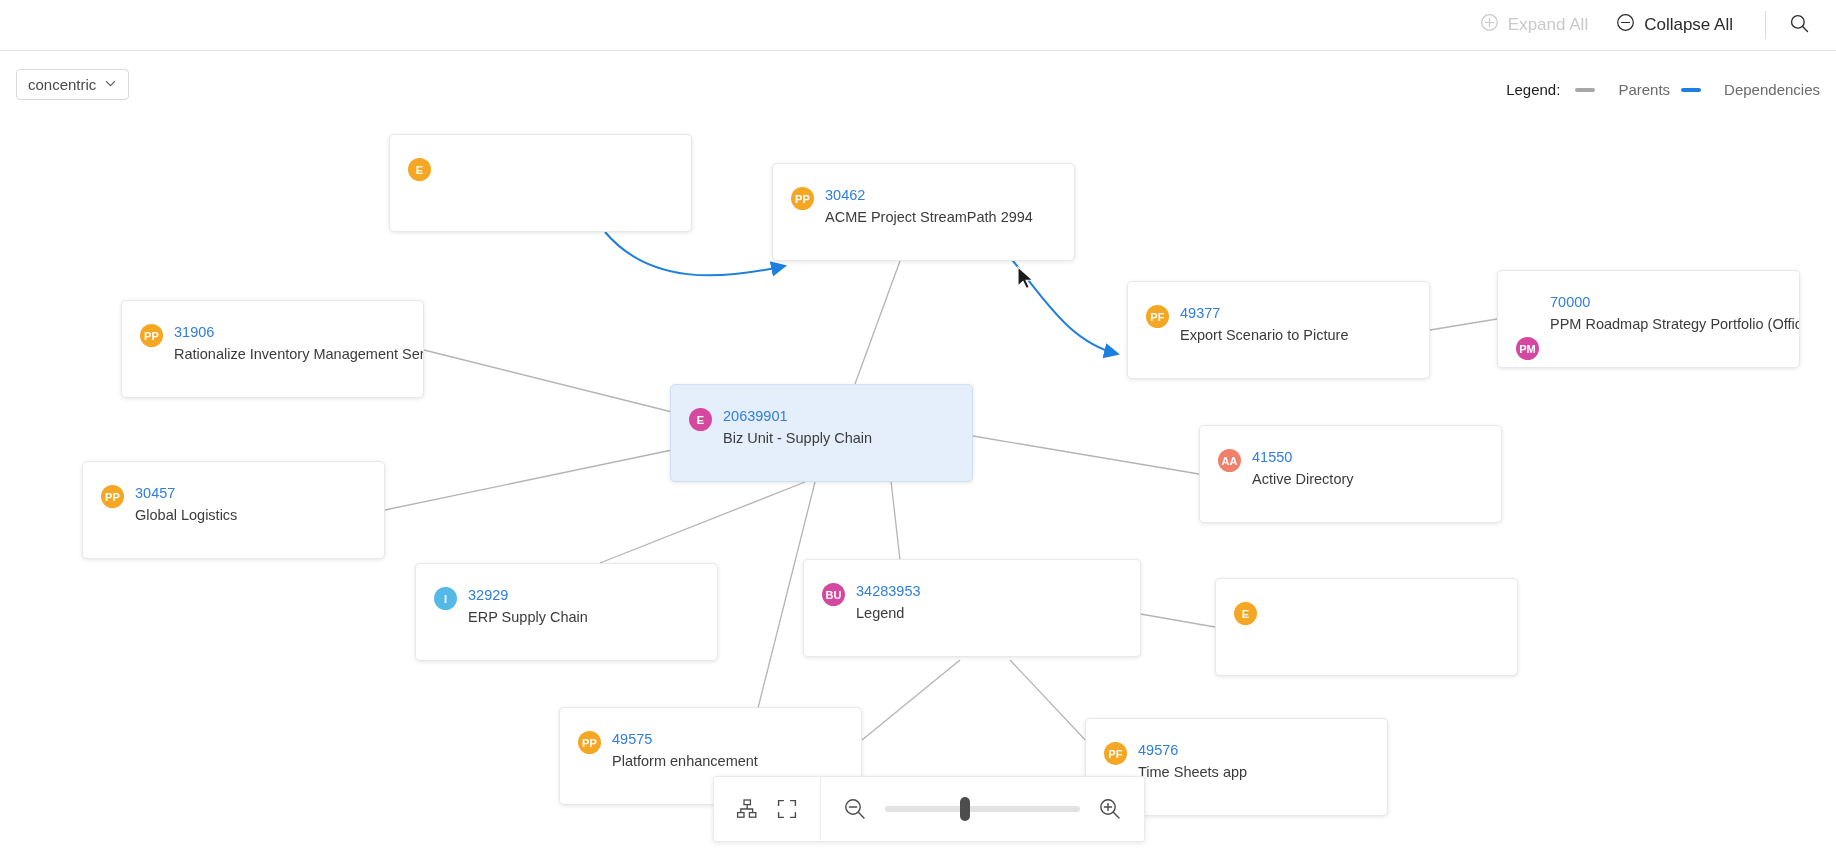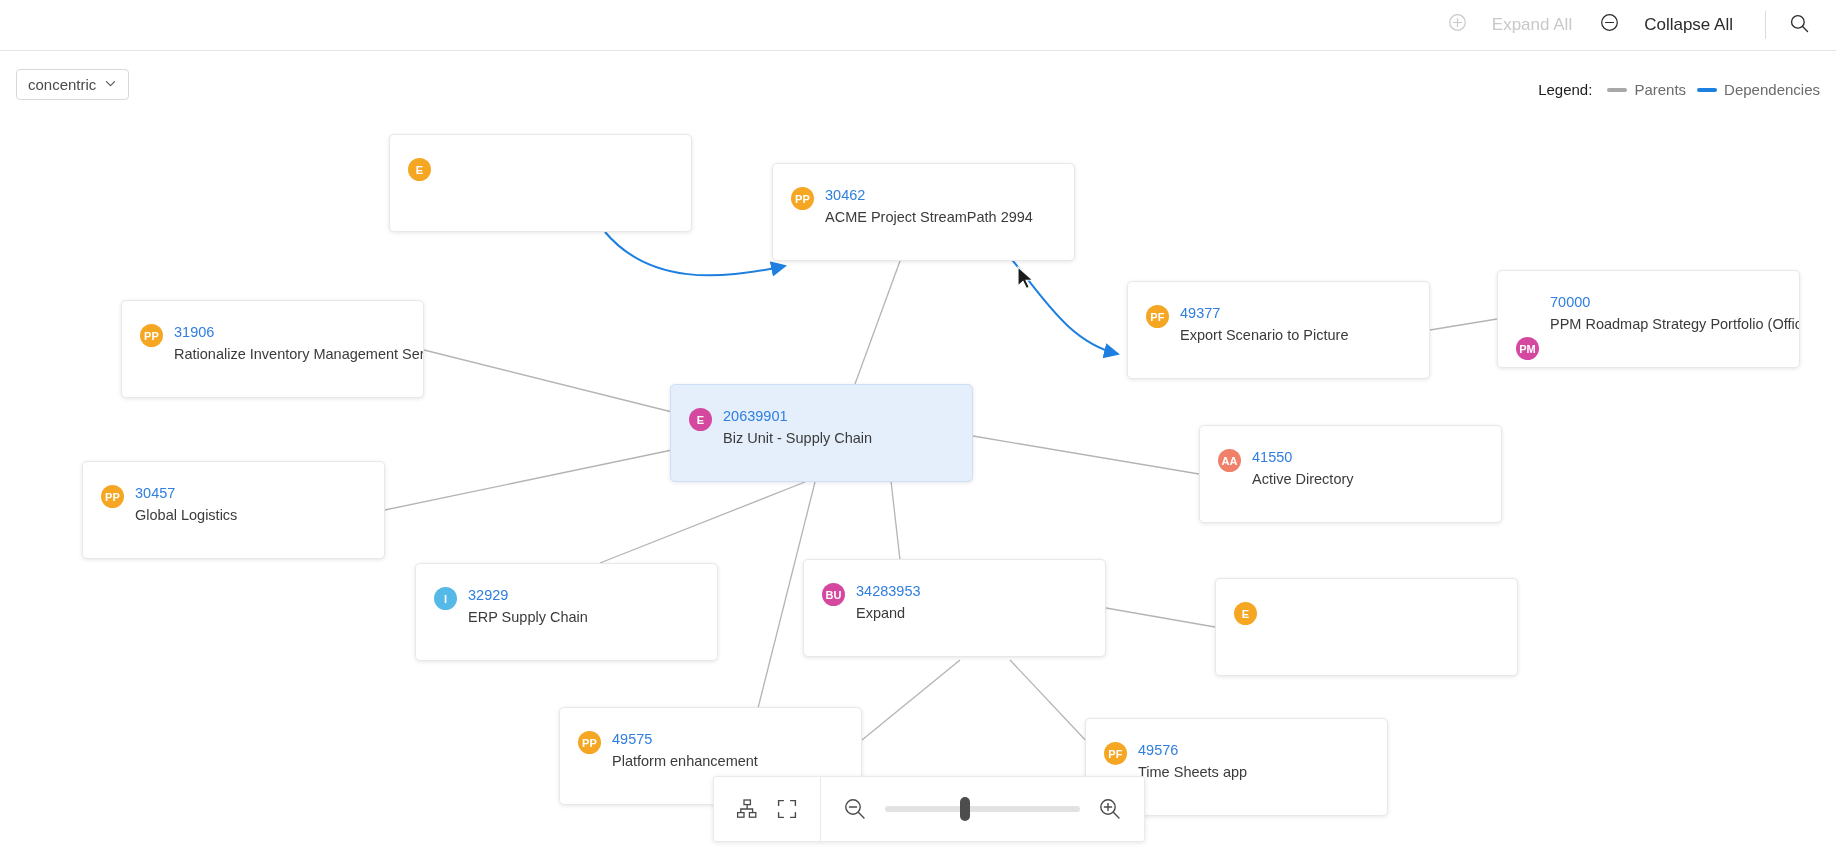--- a/index.html
+++ b/index.html
@@ -27,21 +27,21 @@
     background: #ffffff;
     border-bottom: 1px solid #e4e4e4;
     display: flex;
     align-items: center;
     justify-content: flex-end;
     padding-right: 20px;
   }
   .tb-btn {
     display: flex;
     align-items: center;
-    gap: 25px;
+    gap: 9px;
     font-size: 17px;
     color: #2b2b2b;
     padding: 0 14px;
     height: 34px;
     cursor: pointer;
     white-space: nowrap;
     justify-content: space-between;
   }
   .tb-btn.disabled { color: #c9c9c9; cursor: default; }
   .tb-sep {
@@ -77,21 +77,21 @@
     position: absolute;
     right: 16px; top: 81px;
     display: flex;
     align-items: center;
     gap: 11px;
     font-size: 15px;
     color: #6b6b6b;
     white-space: nowrap;
   }
   .legend .lg-title { font-weight: normal; color: #1d1d1d; margin-right: 4px; }
-  .legend .lg-item { display: flex; align-items: center; gap: 7px; }
+  .legend .lg-item { display: flex; align-items: center; gap: 23px; }
   .lg-swatch { width: 20px; height: 4px; border-radius: 2px; display: inline-block; }
 
   
   #canvas {
     position: absolute;
     inset: 51px 0 0 0;
     overflow: hidden;
   }
   #edges { position: absolute; left: 0; top: -51px; width: 1836px; height: 867px; }
 
@@ -338,26 +338,26 @@
         </div>
         <div class="node" style="left: 415px; top: 512px; width: 303px; height: 98px;">
           <div class="node-row">
             <span class="badge" style="background: rgb(85, 185, 232);">I</span>
             <div class="node-text">
               <div class="node-id">32929</div>
               <div class="node-title">ERP Supply Chain</div>
             </div>
           </div>
         </div>
-        <div class="node" style="left: 803px; top: 508px; width: 303px; height: 98px;">
+        <div class="node" style="left: 803px; top: 508px; width: 338px; height: 98px;">
           <div class="node-row">
             <span class="badge" style="background: rgb(212, 73, 159);">BU</span>
             <div class="node-text">
               <div class="node-id">34283953</div>
-              <div class="node-title">Expand</div>
+              <div class="node-title">Legend</div>
             </div>
           </div>
         </div>
         <div class="node" style="left: 1215px; top: 527px; width: 303px; height: 98px;">
           <div class="node-row">
             <span class="badge" style="background: rgb(245, 166, 35);">E</span>
           </div>
         </div>
         <div class="node" style="left: 559px; top: 656px; width: 303px; height: 98px;">
           <div class="node-row">

